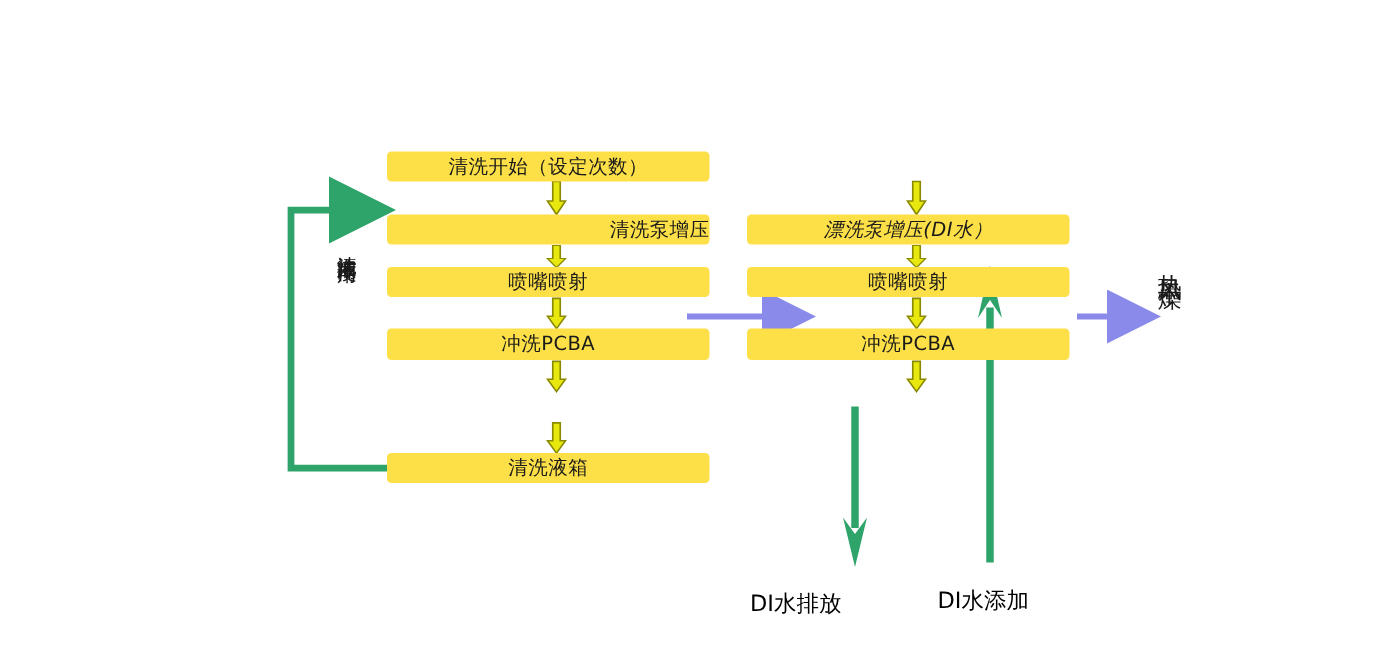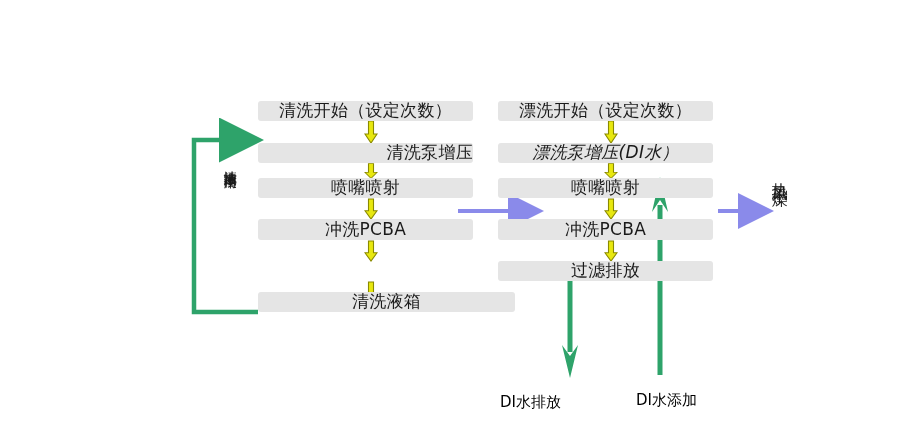--- a/index.html
+++ b/index.html
@@ -12,27 +12,27 @@
   }
   #canvas {
     position: relative;
     width: 916px;
     height: 430px;
     background: #ffffff;
     overflow: hidden;
   }
   .box {
     position: absolute;
-    background: #e5e5e5;
+    background: #fde047;
     border-radius: 3px;
     display: flex;
     align-items: center;
     justify-content: center;
     color: #1a1a1a;
-    font-size: 17px;
+    font-size: 13px;
     letter-spacing: 0.3px;
     white-space: nowrap;
     box-sizing: border-box;
   }
   .box-label {
     position: relative;
     top: -0.5px;
   }
   .yarrow {
     position: absolute;
@@ -135,40 +135,34 @@
   </div>
   <div class="box" style="left:258px; top:143px; width:215px; height:20px;justify-content:flex-end;">
     <span class="box-label">清洗泵增压</span>
   </div>
   <div class="box" style="left:258px; top:178px; width:215px; height:20px;">
     <span class="box-label">喷嘴喷射</span>
   </div>
   <div class="box" style="left:258px; top:219px; width:215px; height:21px;">
     <span class="box-label">冲洗PCBA</span>
   </div>
-  <div class="box" style="left:258px; top:292px; width:257px; height:20px;">
+  <div class="box" style="left:258px; top:302px; width:215px; height:20px;">
     <span class="box-label">清洗液箱</span>
   </div>
 
-  <div class="box" style="left:498px; top:101px; width:215px; height:20px;">
-    <span class="box-label">漂洗开始（设定次数）</span>
-  </div>
   <div class="box" style="left:498px; top:143px; width:215px; height:20px;font-style:italic;">
     <span class="box-label">漂洗泵增压(DI水）</span>
   </div>
   <div class="box" style="left:498px; top:178px; width:215px; height:20px;">
     <span class="box-label">喷嘴喷射</span>
   </div>
   <div class="box" style="left:498px; top:219px; width:215px; height:21px;">
     <span class="box-label">冲洗PCBA</span>
   </div>
-  <div class="box" style="left:498px; top:261px; width:215px; height:20px;">
-    <span class="box-label">过滤排放</span>
-  </div>
 
   <div class="vlabel" style="left:223px; top:160px;">清洗液闭环使用</div>
 
   <div class="vlabel" style="left:771px; top:170px; font-size:16px; letter-spacing:3px;">热风干燥</div>
 
   <div class="hlabel" style="left:500px; top:393px;">DI水排放</div>
-  <div class="hlabel" style="left:625px; top:391px;margin-left:11px;">DI水添加</div>
+  <div class="hlabel" style="left:625px; top:391px;">DI水添加</div>
 
 </div>
 
 </body></html>

